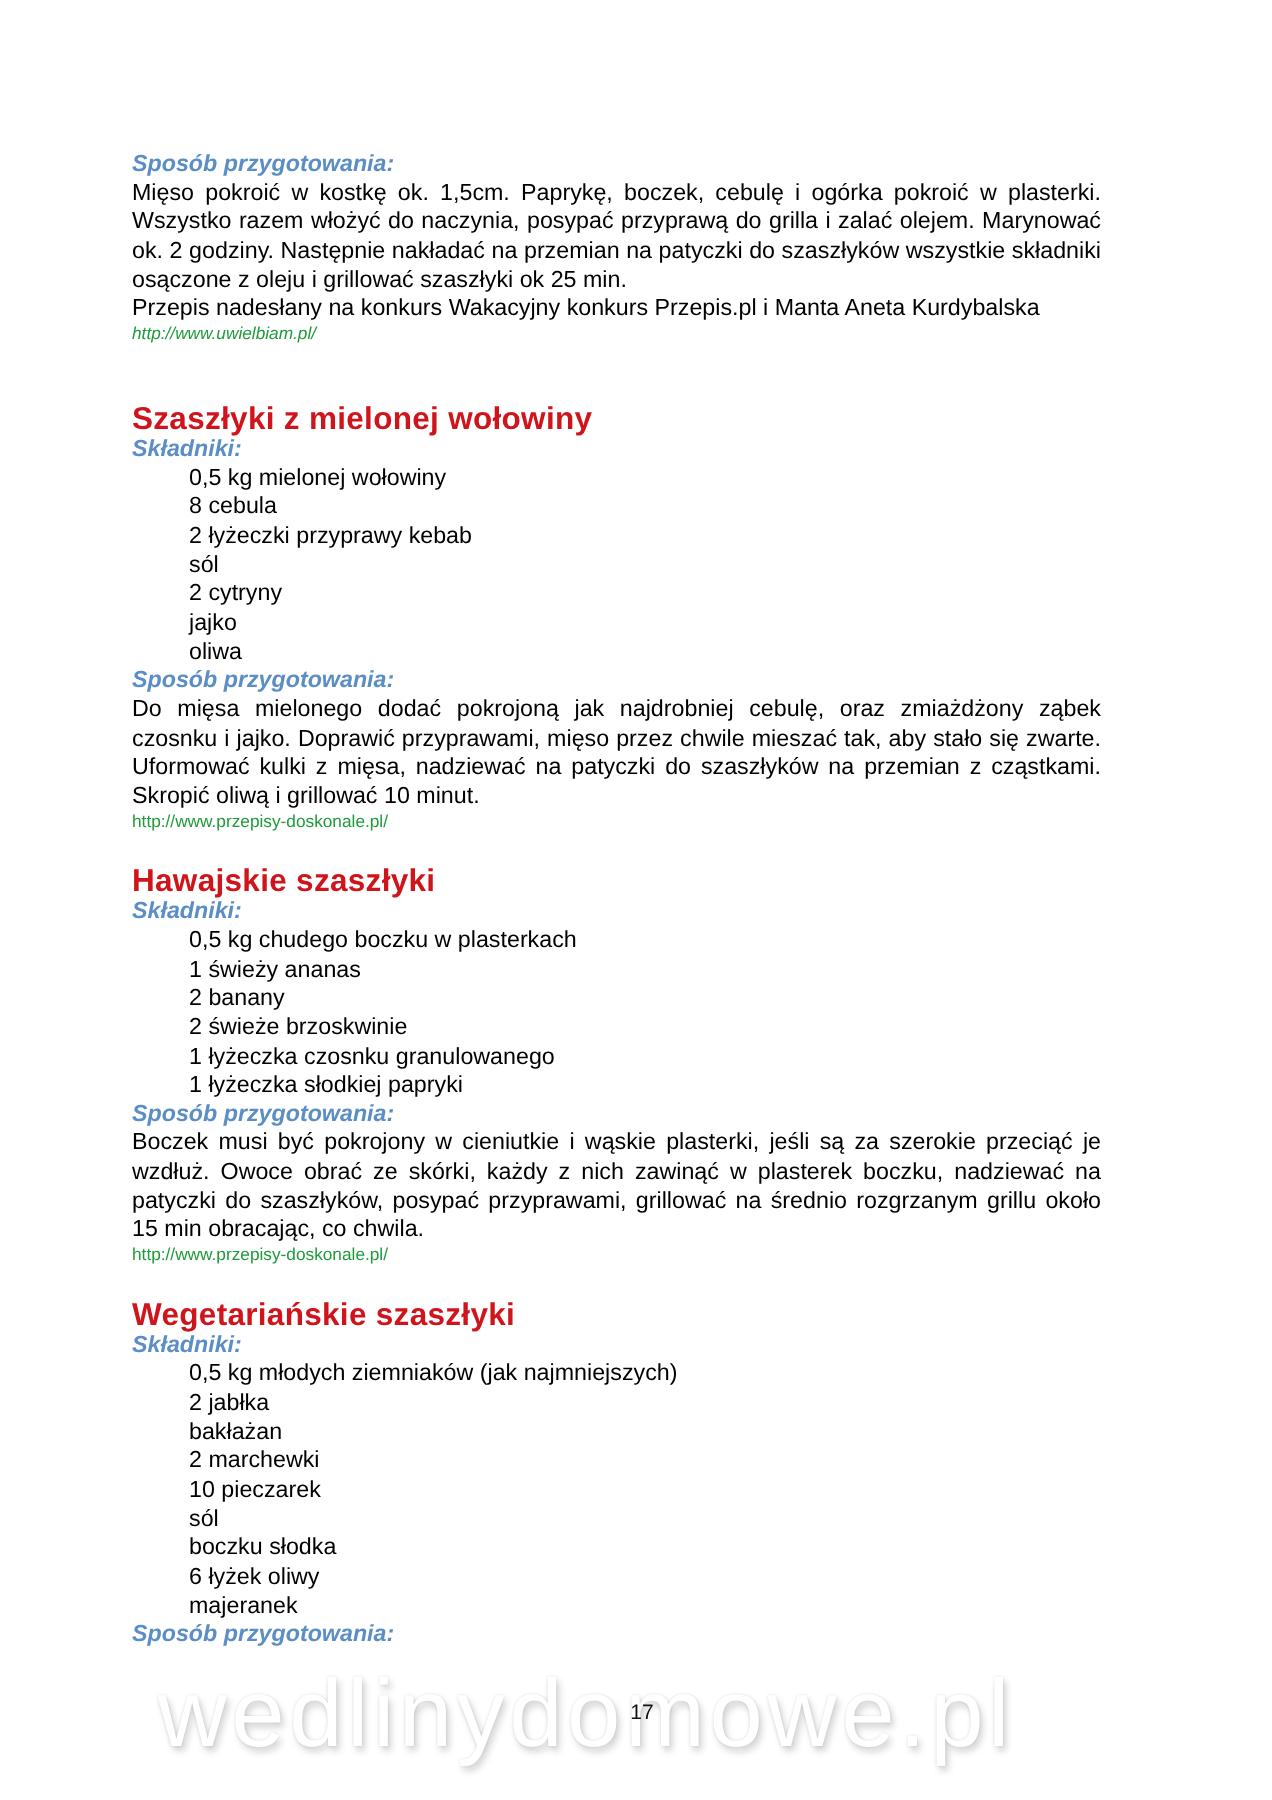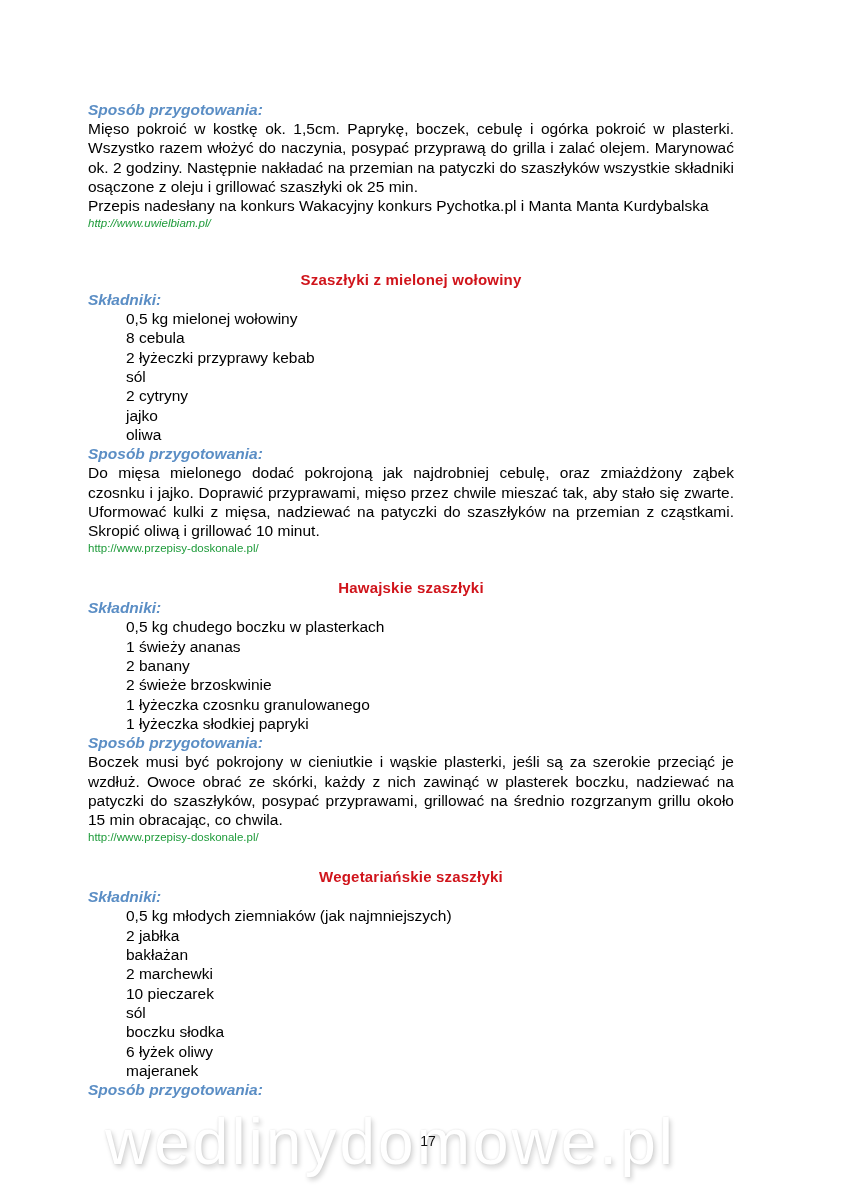--- a/index.html
+++ b/index.html
@@ -6,42 +6,42 @@
   body { width: 848px; height: 1200px; position: relative; overflow: hidden;
          font-family: "Liberation Sans", sans-serif; color: #000; }
   .page { position: absolute; left: 88px; top: 100px; width: 646px; }
   .label { color: #5b8ec5; font-weight: bold; font-style: italic; font-size: 15.5px;
            line-height: 19px; margin: 0; }
   .para { font-size: 15.5px; line-height: 19.3px; text-align: justify; margin: 0; }
   .credit { font-size: 15.5px; line-height: 19px; margin: 0; }
   .link { color: #1e9b3a; font-size: 11.5px; line-height: 16px; display: block;
           text-decoration: none; }
   .link.italic { font-style: italic; }
-  .title { color: #d0141b; font-weight: bold; font-size: 15px; text-align: center;
+  .title { color: #d0141b; font-weight: bold; font-size: 21px; 
            line-height: 20px; margin: 0; letter-spacing: 0.2px; }
   .ingredients { list-style: none; margin: 0; padding: 0 0 0 38px; }
   .ingredients li { font-size: 15.5px; line-height: 19.3px; }
   .gap-lg { height: 39px; }
   .gap-md { height: 22px; }
   .watermark { position: absolute; left: 105px; top: 1088px; width: 650px;
                font-size: 64px; font-weight: normal; letter-spacing: 3px;
                color: #ffffff; text-shadow: 2px 3px 5px rgba(0,0,0,0.18), 0 0 2px rgba(0,0,0,0.12);
                white-space: nowrap; line-height: 70px; margin-top: 19px; }
   .pagenum { position: absolute; left: 4px; width: 848px; top: 1133px; text-align: center;
              font-size: 14px; color: #111; }
 </style>
 </head>
 <body>
 
 <div class="page">
 
   <div>
     <p class="label">Sposób przygotowania:</p>
     <p class="para">Mięso pokroić w kostkę ok. 1,5cm. Paprykę, boczek, cebulę i ogórka pokroić w plasterki. Wszystko razem włożyć do naczynia, posypać przyprawą do grilla i zalać olejem. Marynować ok. 2 godziny.  Następnie nakładać na przemian na patyczki do szaszłyków wszystkie składniki osączone z oleju i grillować szaszłyki ok 25 min.</p>
-    <p class="credit">Przepis nadesłany na konkurs Wakacyjny konkurs Pychotka.pl i Manta Manta Kurdybalska</p>
+    <p class="credit">Przepis nadesłany na konkurs Wakacyjny konkurs Przepis.pl i Manta Aneta Kurdybalska</p>
     <a class="link italic">http://www.uwielbiam.pl/</a>
   </div>
 
   <div class="gap-lg"></div>
 
   <div>
     <p class="title">Szaszłyki z mielonej wołowiny</p>
     <p class="label">Składniki:</p>
     <ul class="ingredients">
       <li>0,5 kg mielonej wołowiny</li>

